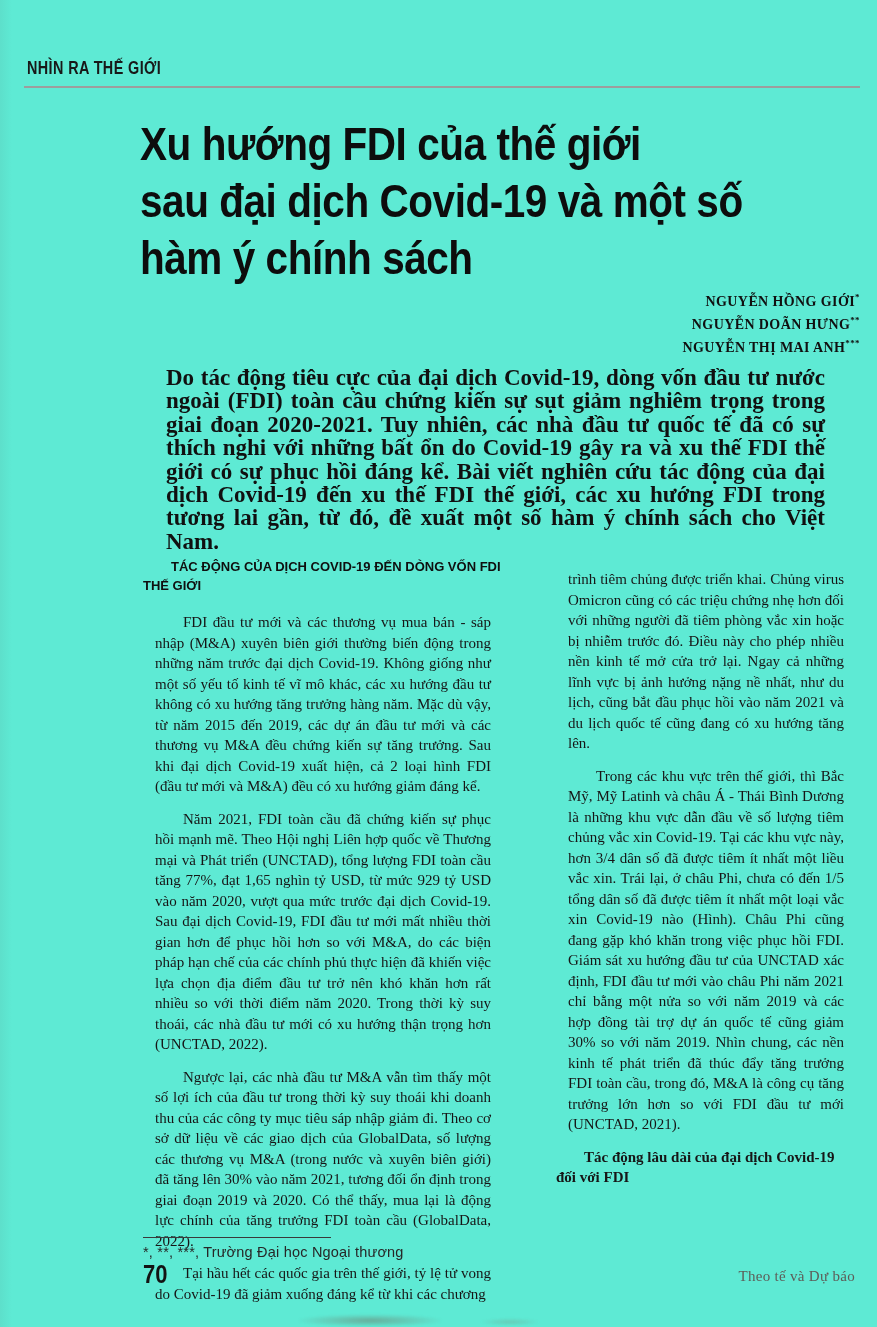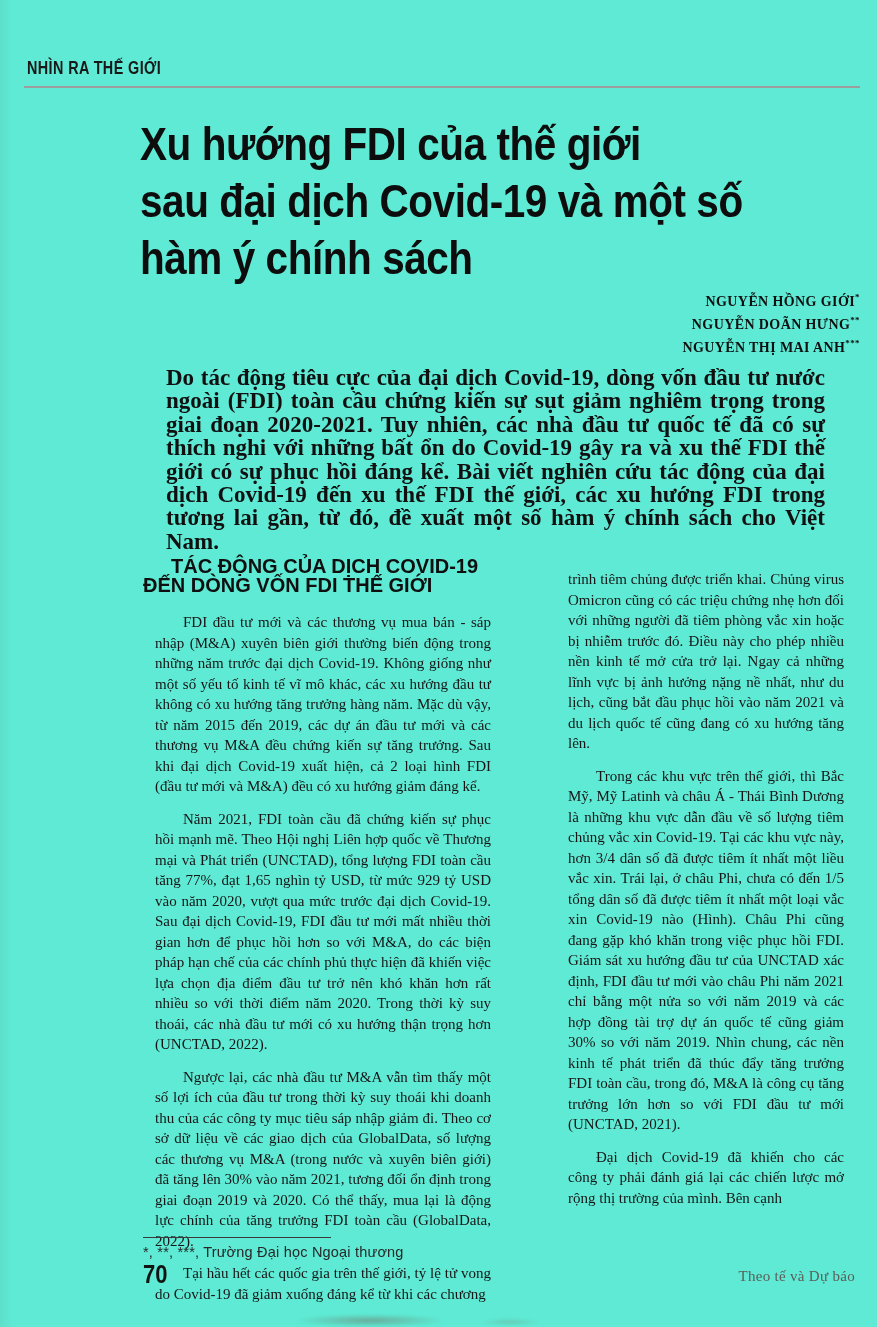--- a/index.html
+++ b/index.html
@@ -47,21 +47,21 @@
     text-align:justify;color:#101010;
   }
   .col{
     position:absolute;top:557px;
     font-size:15px;line-height:20.5px;text-align:justify;
   }
   .col-left{left:143px;width:360px;}
   .col-right{left:556px;width:300px;}
   .sec-h{
     font-family:"Liberation Sans", sans-serif;
-    font-weight:700;font-size:20px;line-height:19px;
+    font-weight:700;font-size:13px;line-height:19px;
     text-indent:28px;text-align:left;
     margin:0 0 17px 0;color:#0f0f0f;
   }
   .sub-h{
     font-weight:700;font-size:15px;line-height:20.5px;
     text-indent:28px;text-align:left;margin:0;
   }
   .col p{margin:12px;text-indent:28px;}
   .col p.no-indent{text-indent:0;}
   .footnote-rule{
@@ -122,21 +122,21 @@
     <h2 class="sec-h">TÁC ĐỘNG CỦA DỊCH COVID-19 ĐẾN DÒNG VỐN FDI THẾ GIỚI</h2>
     <p>FDI đầu tư mới và các thương vụ mua bán - sáp nhập (M&amp;A) xuyên biên giới thường biến động trong những năm trước đại dịch Covid-19. Không giống như một số yếu tố kinh tế vĩ mô khác, các xu hướng đầu tư không có xu hướng tăng trưởng hàng năm. Mặc dù vậy, từ năm 2015 đến 2019, các dự án đầu tư mới và các thương vụ M&amp;A đều chứng kiến sự tăng trưởng. Sau khi đại dịch Covid-19 xuất hiện, cả 2 loại hình FDI (đầu tư mới và M&amp;A) đều có xu hướng giảm đáng kể.</p>
     <p>Năm 2021, FDI toàn cầu đã chứng kiến sự phục hồi mạnh mẽ. Theo Hội nghị Liên hợp quốc về Thương mại và Phát triển (UNCTAD), tổng lượng FDI toàn cầu tăng 77%, đạt 1,65 nghìn tỷ USD, từ mức 929 tỷ USD vào năm 2020, vượt qua mức trước đại dịch Covid-19. Sau đại dịch Covid-19, FDI đầu tư mới mất nhiều thời gian hơn để phục hồi hơn so với M&amp;A, do các biện pháp hạn chế của các chính phủ thực hiện đã khiến việc lựa chọn địa điểm đầu tư trở nên khó khăn hơn rất nhiều so với thời điểm năm 2020. Trong thời kỳ suy thoái, các nhà đầu tư mới có xu hướng thận trọng hơn (UNCTAD, 2022).</p>
     <p>Ngược lại, các nhà đầu tư M&amp;A vẫn tìm thấy một số lợi ích của đầu tư trong thời kỳ suy thoái khi doanh thu của các công ty mục tiêu sáp nhập giảm đi. Theo cơ sở dữ liệu về các giao dịch của GlobalData, số lượng các thương vụ M&amp;A (trong nước và xuyên biên giới) đã tăng lên 30% vào năm 2021, tương đối ổn định trong giai đoạn 2019 và 2020. Có thể thấy, mua lại là động lực chính của tăng trưởng FDI toàn cầu (GlobalData, 2022).</p>
     <p>Tại hầu hết các quốc gia trên thế giới, tỷ lệ tử vong do Covid-19 đã giảm xuống đáng kể từ khi các chương</p>
   </div>
 
   <div class="col col-right">
     <p class="no-indent">trình tiêm chủng được triển khai. Chủng virus Omicron cũng có các triệu chứng nhẹ hơn đối với những người đã tiêm phòng vắc xin hoặc bị nhiễm trước đó. Điều này cho phép nhiều nền kinh tế mở cửa trở lại. Ngay cả những lĩnh vực bị ảnh hưởng nặng nề nhất, như du lịch, cũng bắt đầu phục hồi vào năm 2021 và du lịch quốc tế cũng đang có xu hướng tăng lên.</p>
     <p>Trong các khu vực trên thế giới, thì Bắc Mỹ, Mỹ Latinh và châu Á - Thái Bình Dương là những khu vực dẫn đầu về số lượng tiêm chủng vắc xin Covid-19. Tại các khu vực này, hơn 3/4 dân số đã được tiêm ít nhất một liều vắc xin. Trái lại, ở châu Phi, chưa có đến 1/5 tổng dân số đã được tiêm ít nhất một loại vắc xin Covid-19 nào (Hình). Châu Phi cũng đang gặp khó khăn trong việc phục hồi FDI. Giám sát xu hướng đầu tư của UNCTAD xác định, FDI đầu tư mới vào châu Phi năm 2021 chỉ bằng một nửa so với năm 2019 và các hợp đồng tài trợ dự án quốc tế cũng giảm 30% so với năm 2019. Nhìn chung, các nền kinh tế phát triển đã thúc đẩy tăng trưởng FDI toàn cầu, trong đó, M&amp;A là công cụ tăng trưởng lớn hơn so với FDI đầu tư mới (UNCTAD, 2021).</p>
-    <p>Đại dịch Covid-19 đã khiến cho các công ty phải đánh giá lại các chiến lược mở rộng thị trường của mình. Bên cạnh</p>
+    <h3 class="sub-h">Tác động lâu dài của đại dịch Covid-19 đối với FDI</h3>
   </div>
 
   <div class="footnote-rule"></div>
   <div class="footnote">*, **, ***, Trường Đại học Ngoại thương</div>
 
   <div class="page-num">70</div>
   <div class="journal">Theo tế và Dự báo</div>
 
   <div class="smudge"></div>
   <div class="smudge2"></div>

